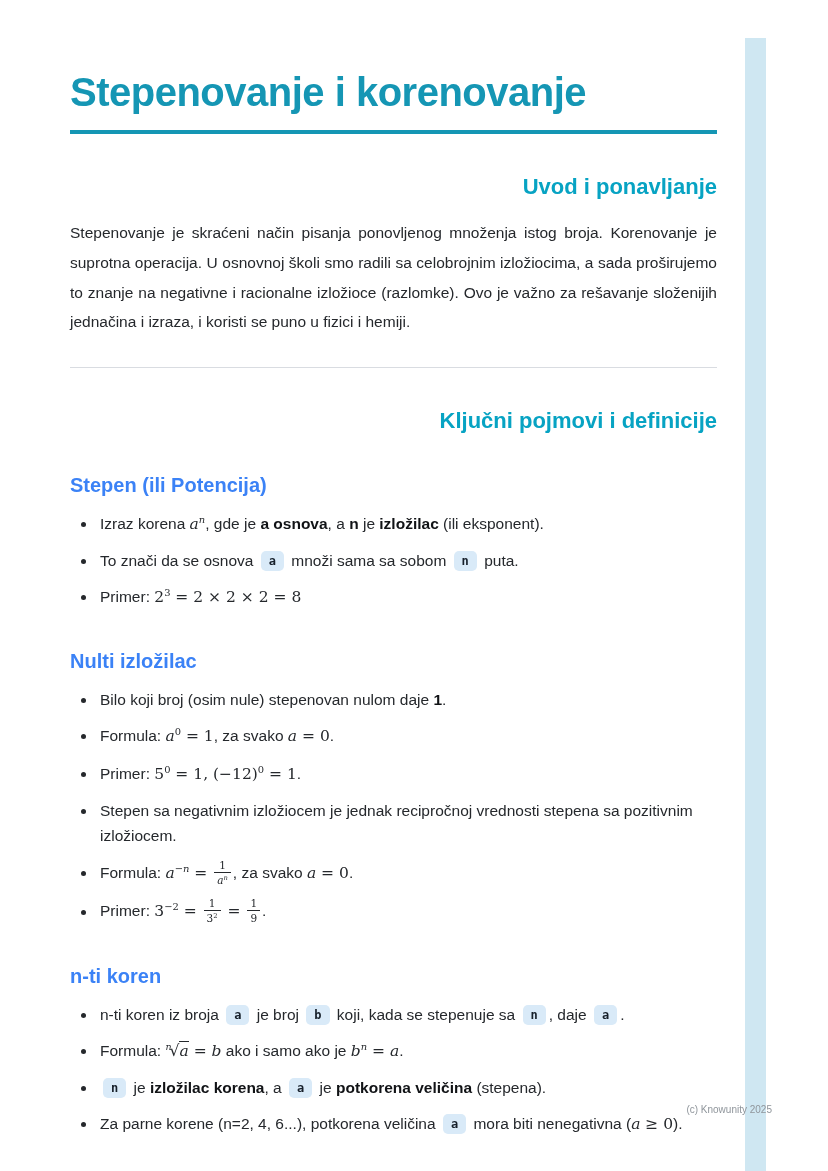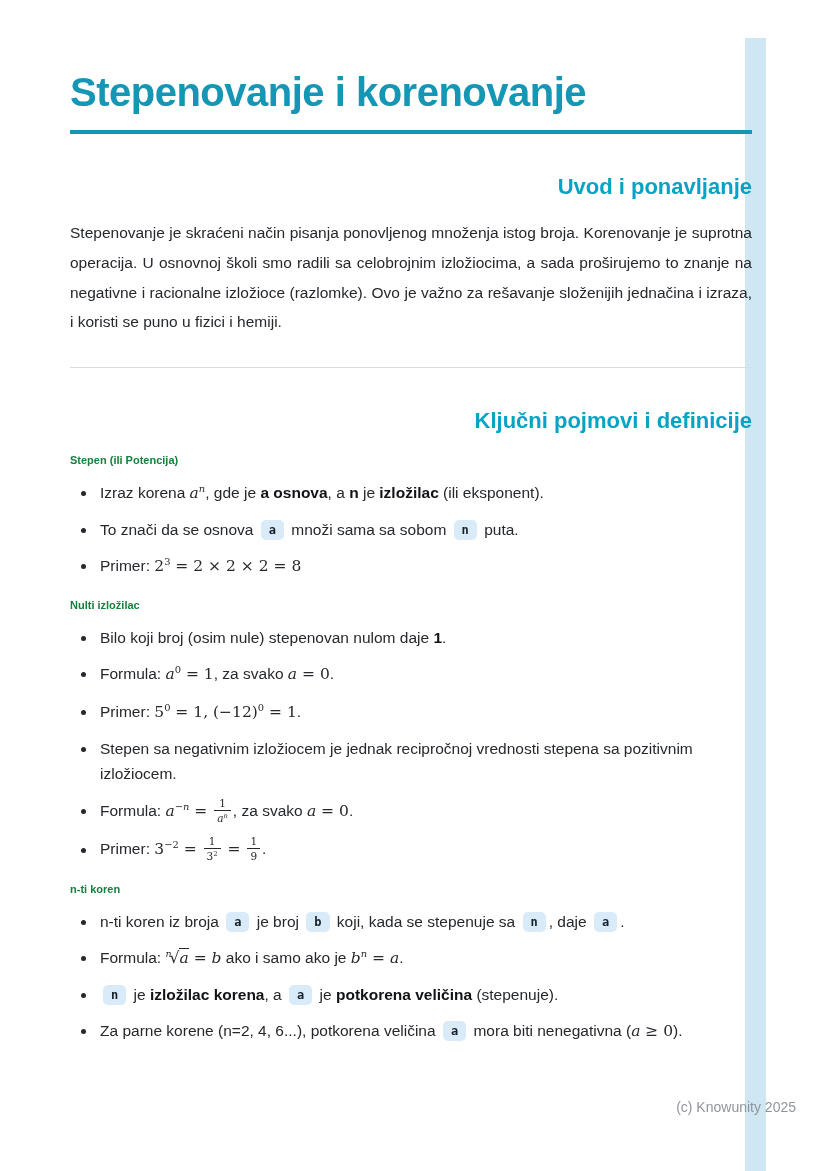--- a/index.html
+++ b/index.html
@@ -7,43 +7,43 @@
   body {
     width:828px; height:1171px; position:relative; overflow:hidden;
     font-family:"Liberation Sans", sans-serif; color:#1c1e21;
   }
   .accent-bar {
     position:absolute; top:38px; right:62px; width:21px; height:1133px;
     background:var(--accent-bar, #cfe7f2); z-index:1;
   }
   .content {
     position:relative; z-index:2;
-    padding:70px 76px 0 70px; 
+    padding:70px 111px 0 70px; 
   }
   h1.page-title {
     font-size:40px; font-weight:800; letter-spacing:-0.5px;
     color:var(--title, #1596b4); line-height:1.1;
   }
   .title-rule {
     margin-top:16px; height:4px; width:100%;
     background:var(--title, #1596b4); border:none;
   }
   h2.section-heading {
     font-size:22px; font-weight:800; color:var(--heading, #07a3c3);
     margin-top:40px; margin-bottom:18px;text-align:right;
   }
   p.intro {
     font-size:15.5px; line-height:1.92; text-align:justify; color:#25282c;
   }
   hr.divider {
     border:none; border-top:1px solid #d9dce1; margin:30px 0 26px 0;
   }
   h3.subsection-title {
-    font-size:11px; font-weight:700; color:#15803d;
-    margin-top:20px; margin-bottom:14px;
+    font-size:20px; font-weight:700; color:#3b82f6;
+    margin-top:40px; margin-bottom:14px;
   }
   ul.bullet-list { list-style:disc; padding-left:27px; margin-bottom:6px; }
   ul.bullet-list li {
     font-size:15.5px; line-height:1.62; margin-bottom:11px; color:#25282c;
     padding-left:3px;
   }
   strong { font-weight:700; color:#111316; }
   .math { font-family:"DejaVu Serif", serif; font-style:italic; }
   .math.up { font-style:normal; }
   sup.math { font-size:0.64em; line-height:0; }
@@ -58,22 +58,22 @@
     display:inline-block; vertical-align:-0.55em; text-align:center;
     font-size:10.5px; line-height:1.15; margin:0 2px;
   }
   .frac .num { display:block; padding:0 3px 1px 3px; border-bottom:1px solid #25282c; }
   .frac .den { display:block; padding:1px 3px 0 3px; }
   .sqrt { font-family:"DejaVu Serif", serif; white-space:nowrap; }
   .sqrt sup.idx { font-style:italic; font-size:9.5px; margin-right:-2px; line-height:0; }
   .sqrt .sign { font-style:normal; }
   .sqrt .rad { font-style:italic; border-top:1px solid #25282c; }
   .watermark {
-    position:absolute; right:32px; bottom:56px; z-index:3;
-    font-size:14px; color:#8f959b;text-align:center;
+    position:absolute; right:56px; bottom:56px; z-index:3;
+    font-size:10px; color:#8f959b;text-align:center;
   }
 </style>
 </head>
 <body>
 
 <div class="page">
   <div class="accent-bar"></div>
 
   <div class="content">
     <h1 class="page-title">Stepenovanje i korenovanje</h1>
@@ -100,20 +100,20 @@
         </ul>
         <ul class="bullet-list">
           <li><span>Stepen sa negativnim izložiocem je jednak recipročnoj vrednosti stepena sa pozitivnim izložiocem.</span></li>
           <li><span>Formula: </span><span class="math">a</span><sup class="math">−n</sup><span class="math up"> = </span><span class="frac"><span class="num"><span class="math up">1</span></span><span class="den"><span class="math">a</span><sup class="math">n</sup></span></span><span>, za svako </span><span class="math">a</span><span class="math up"> = 0</span><span>.</span></li>
           <li><span>Primer: </span><span class="math up">3</span><sup class="math up">−2</sup><span class="math up"> = </span><span class="frac"><span class="num"><span class="math up">1</span></span><span class="den"><span class="math up">3</span><sup class="math up">2</sup></span></span><span class="math up"> = </span><span class="frac"><span class="num"><span class="math up">1</span></span><span class="den"><span class="math up">9</span></span></span><span>.</span></li>
         </ul>
         <h3 class="subsection-title">n-ti koren</h3>
         <ul class="bullet-list">
           <li><span>n-ti koren iz broja </span><code class="badge">a</code><span> je broj </span><code class="badge">b</code><span> koji, kada se stepenuje sa </span><code class="badge">n</code><span>, daje </span><code class="badge">a</code><span>.</span></li>
           <li><span>Formula: </span><span class="sqrt"><sup class="idx">n</sup><span class="sign">√</span><span class="rad">a</span></span><span class="math up"> = </span><span class="math">b</span><span> ako i samo ako je </span><span class="math">b</span><sup class="math">n</sup><span class="math up"> = </span><span class="math">a</span><span>.</span></li>
-          <li><code class="badge">n</code><span> je </span><strong>izložilac korena</strong><span>, a </span><code class="badge">a</code><span> je </span><strong>potkorena veličina</strong><span> (stepenuje).</span></li>
+          <li><code class="badge">n</code><span> je </span><strong>izložilac korena</strong><span>, a </span><code class="badge">a</code><span> je </span><strong>potkorena veličina</strong><span> (stepena).</span></li>
           <li><span>Za parne korene (n=2, 4, 6...), potkorena veličina </span><code class="badge">a</code><span> mora biti nenegativna (</span><span class="math">a</span><span class="math up"> ≥ 0</span><span>).</span></li>
         </ul>
       </div>
   </div>
 
   <div class="watermark">(c) Knowunity 2025</div>
 </div>
 
 </body></html>

